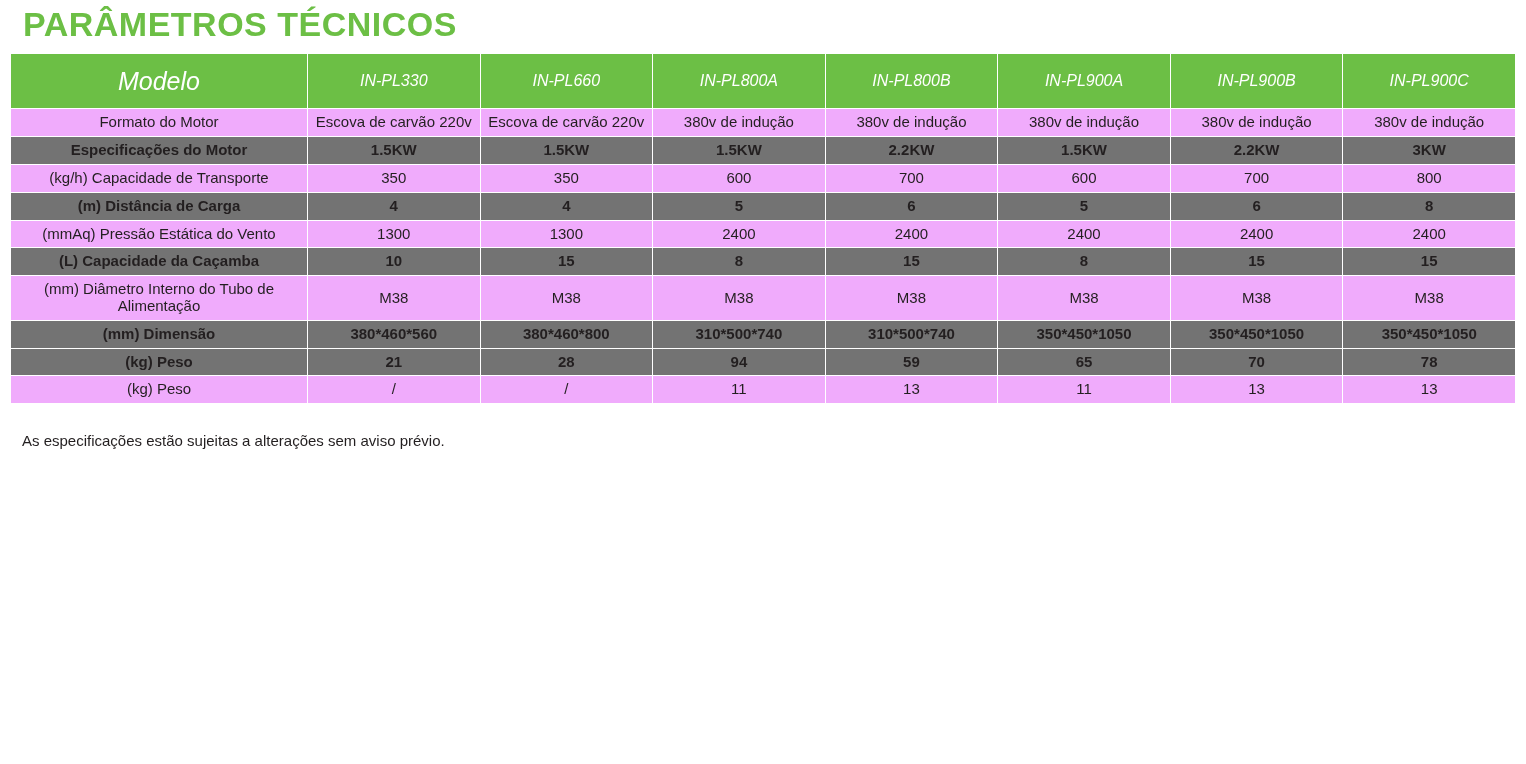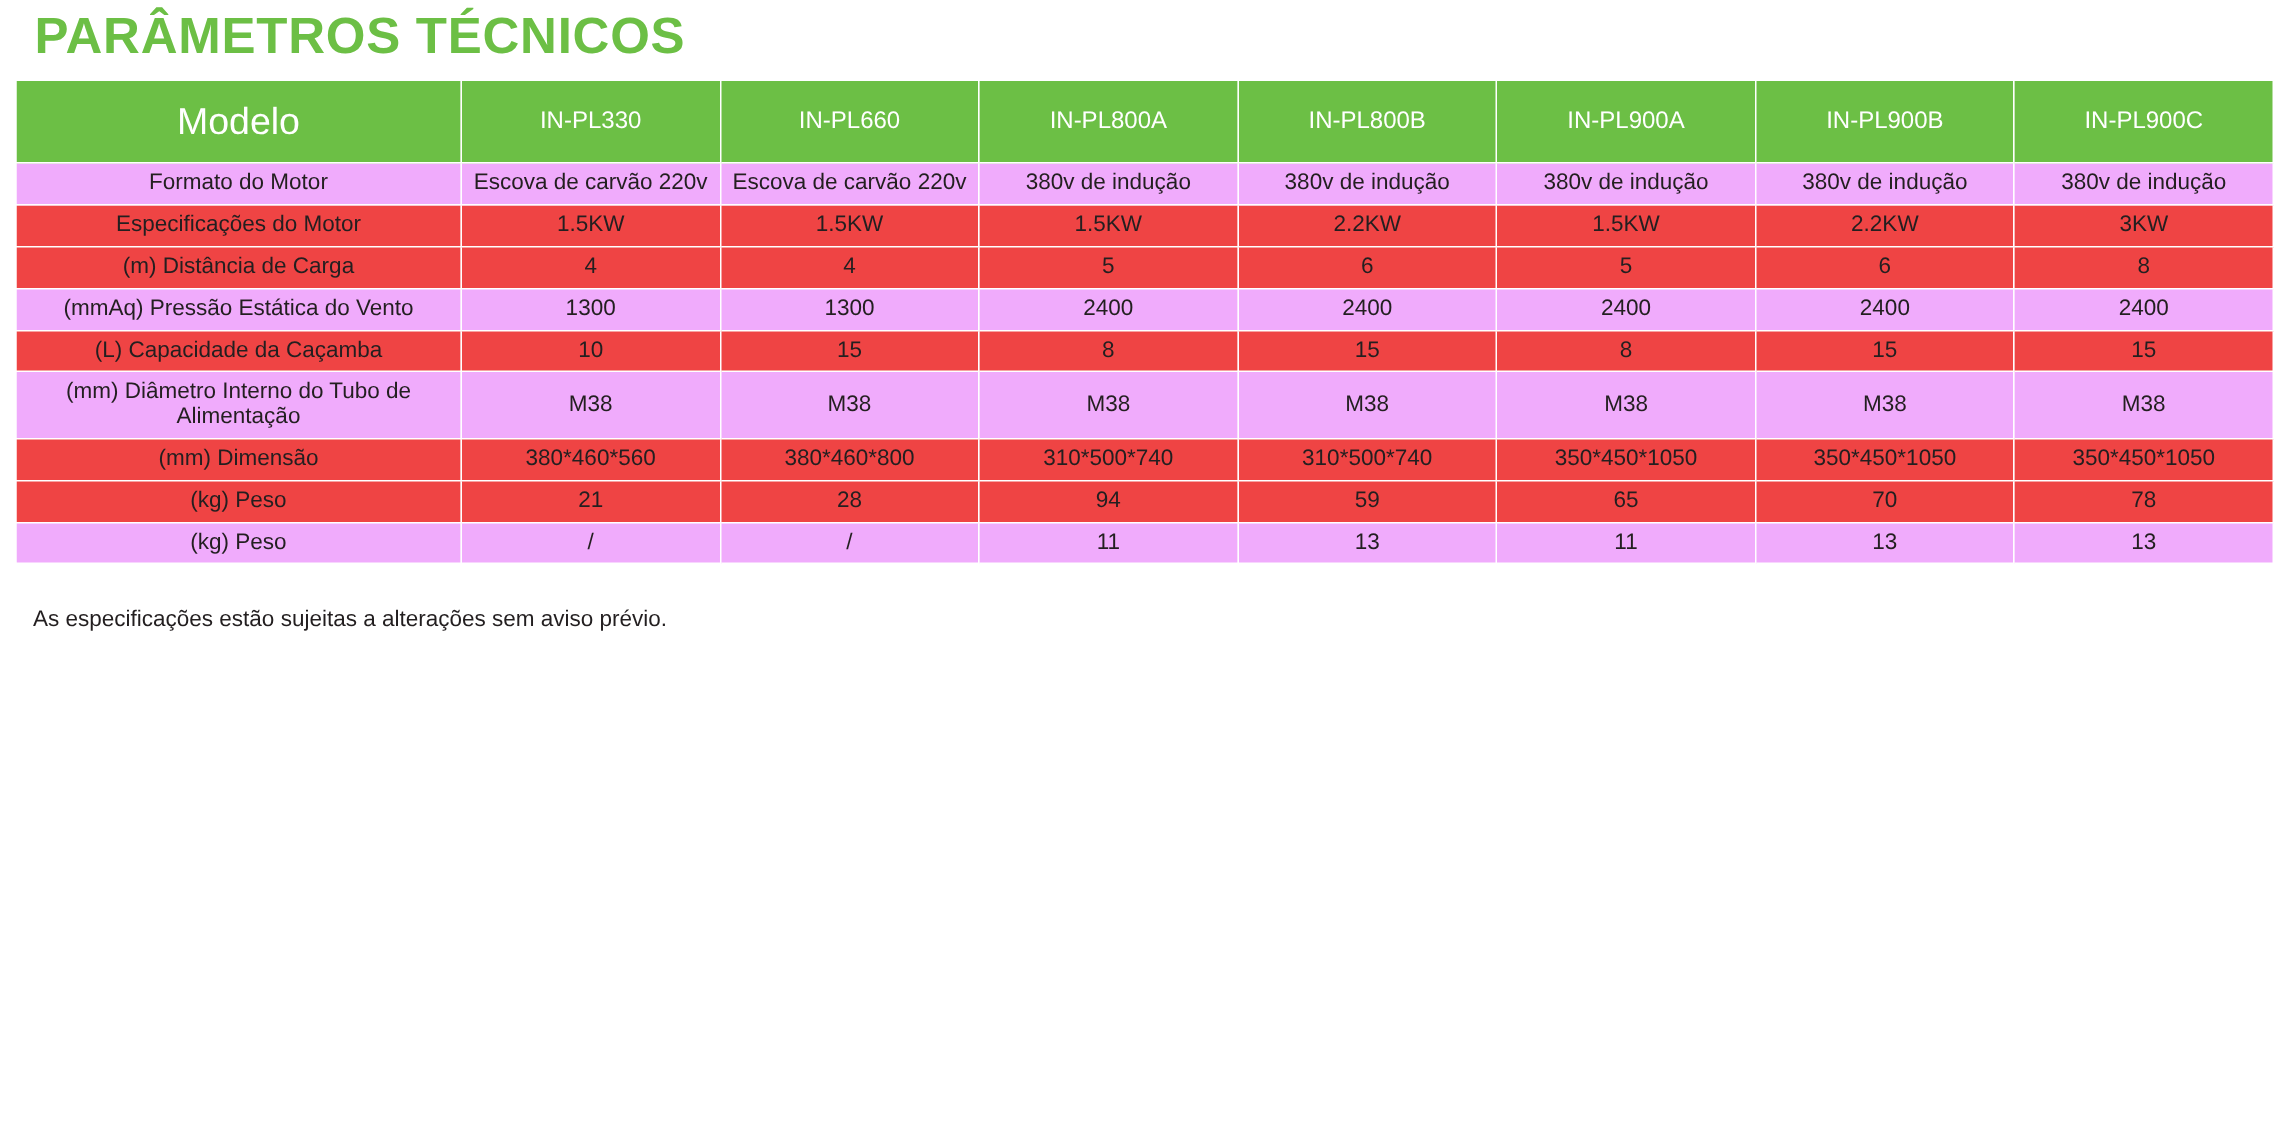--- a/index.html
+++ b/index.html
@@ -44,31 +44,32 @@
     line-height: 1.12;
     padding: 5px 4px;
     box-sizing: border-box;
   }
   
   tr.head th {
     background: #6cbf45;
     color: #ffffff;
     height: 55px;
     border: 1px solid #ffffff;
+    font-style: italic;
   }
   tr.head th.model-head {
     font-size: 25px;
     font-weight: normal;
   }
   tr.head th.model-col {
     font-size: 16px;
     margin-top: 44px;
   }
   
-  tr.r-odd td { background: #ef4444; }
+  tr.r-odd td { background: #737373; font-weight: bold; }
   tr.r-even td { background: #f0abfc; }
   td.label {
     font-size: 15px;
     color: #231f20;
   }
   td.val {
     font-size: 15px;
     color: #231f20;
   }
   .note {
@@ -124,20 +125,30 @@
       <tr class="r-odd">
         <td class="label">Especificações do Motor</td>
         <td class="val">1.5KW</td>
         <td class="val">1.5KW</td>
         <td class="val">1.5KW</td>
         <td class="val">2.2KW</td>
         <td class="val">1.5KW</td>
         <td class="val">2.2KW</td>
         <td class="val">3KW</td>
       </tr>
+      <tr class="r-even">
+        <td class="label">(kg/h) Capacidade de Transporte</td>
+        <td class="val">350</td>
+        <td class="val">350</td>
+        <td class="val">600</td>
+        <td class="val">700</td>
+        <td class="val">600</td>
+        <td class="val">700</td>
+        <td class="val">800</td>
+      </tr>
       <tr class="r-odd">
         <td class="label">(m) Distância de Carga</td>
         <td class="val">4</td>
         <td class="val">4</td>
         <td class="val">5</td>
         <td class="val">6</td>
         <td class="val">5</td>
         <td class="val">6</td>
         <td class="val">8</td>
       </tr>

